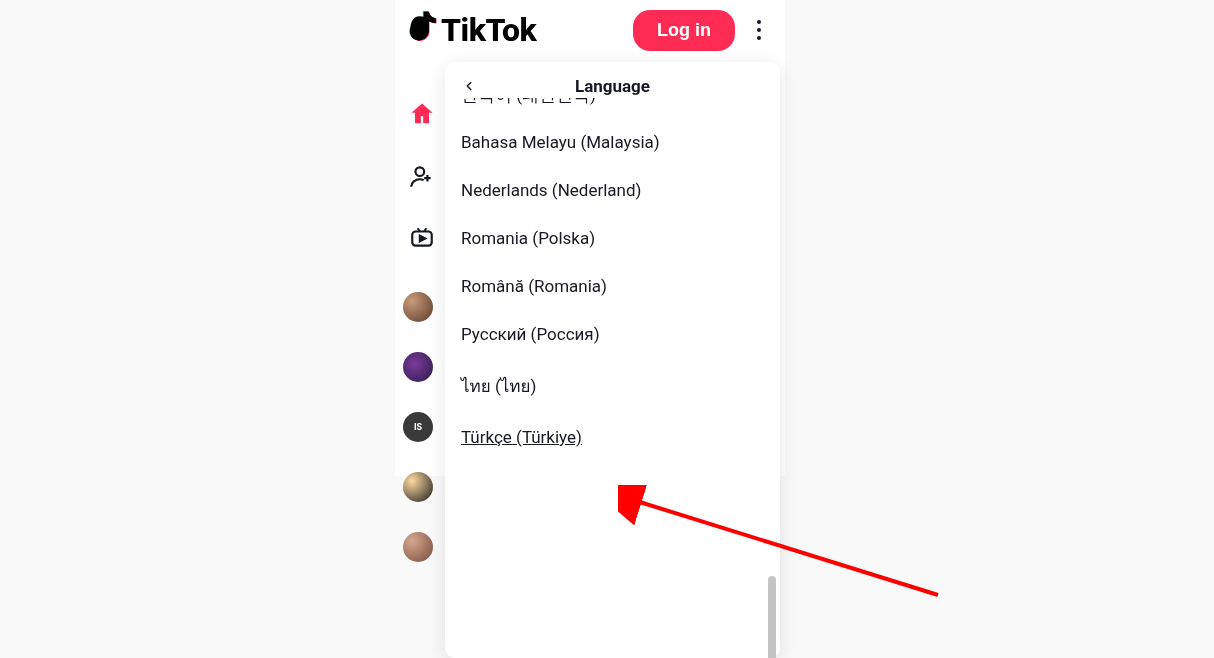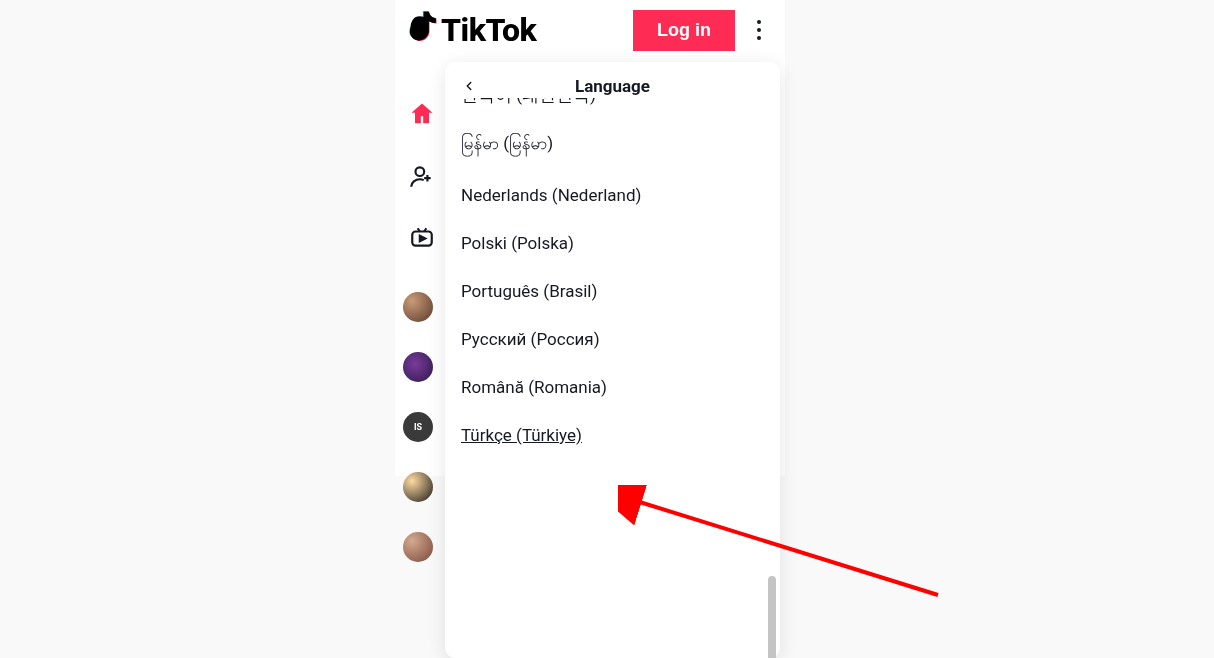--- a/index.html
+++ b/index.html
@@ -49,21 +49,21 @@
       font-weight: 800;
       color: #000;
       margin-left: 4px;
       letter-spacing: -0.5px;
     }
     .header-spacer { flex: 1 1 auto; }
     .login-btn {
       background: #fe2c55;
       color: #fff;
       border: none;
-      border-radius: 0;
+      border-radius: 17px;
       font-size: 18px;
       font-weight: 700;
       padding: 10px 24px;
       cursor: pointer;
       margin-right: 12px;
     }
     .kebab {
       width: 24px;
       display: flex;
       flex-direction: column;
@@ -251,26 +251,26 @@
     <div class="lang-header">
       <div class="back-chevron">
         <svg width="14" height="14" viewBox="0 0 24 24" fill="none" stroke="#161823" stroke-width="2.5" stroke-linecap="round" stroke-linejoin="round">
             <polyline points="15 18 9 12 15 6"></polyline>
           </svg>
       </div>
       <div class="lang-title">Language</div>
     </div>
     <div class="lang-list">
       <div class="lang-item partial-top"><span>한국어 (대한민국)</span></div>
-      <div class="lang-item">မြန်မာ (မြန်မာ)</div>
+      <div class="lang-item">Bahasa Melayu (Malaysia)</div>
       <div class="lang-item">Nederlands (Nederland)</div>
-      <div class="lang-item">Polski (Polska)</div>
-      <div class="lang-item">Português (Brasil)</div>
+      <div class="lang-item">Romania (Polska)</div>
+      <div class="lang-item">Română (Romania)</div>
       <div class="lang-item">Русский (Россия)</div>
-      <div class="lang-item">Română (Romania)</div>
+      <div class="lang-item">ไทย (ไทย)</div>
       <div class="lang-item partial-bottom">Türkçe (Türkiye)</div>
       <div class="scroll-thumb"></div>
     </div>
   </div>
 
 </div>
 
 <svg class="arrow-svg" width="340" height="120">
   <defs>
     <marker id="ah" markerWidth="14" markerHeight="12" refX="3" refY="6" orient="auto">

